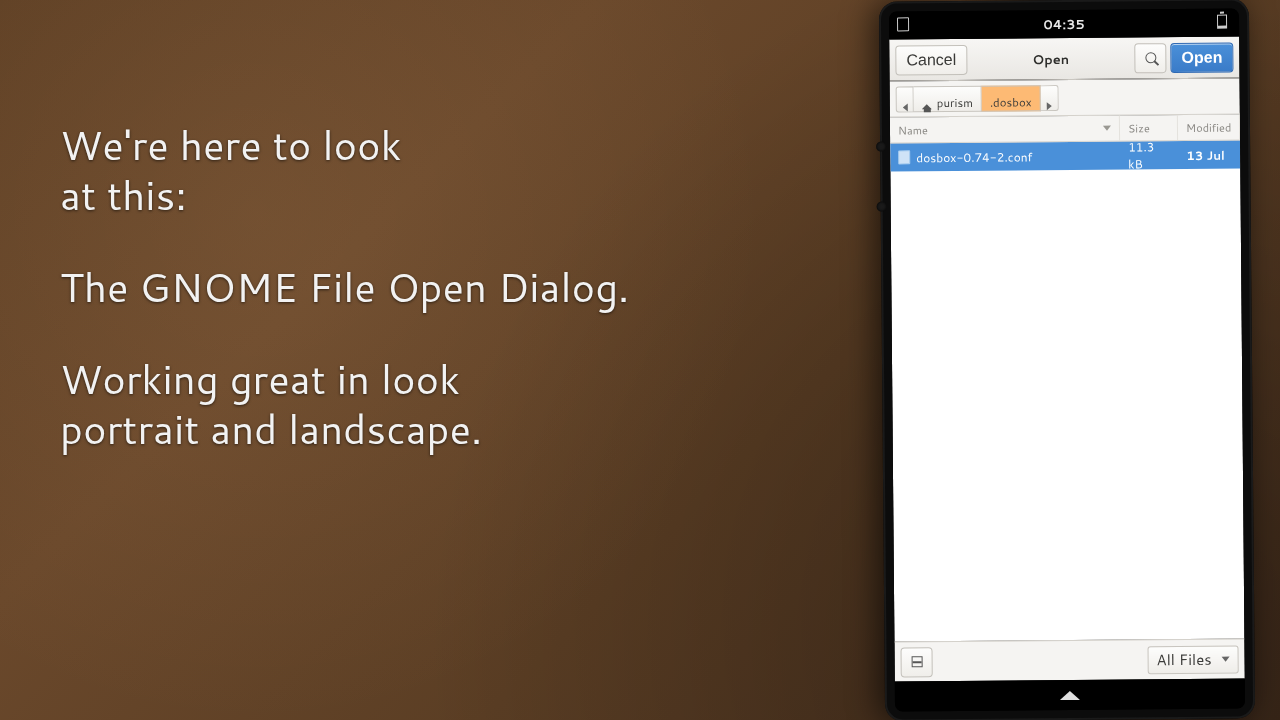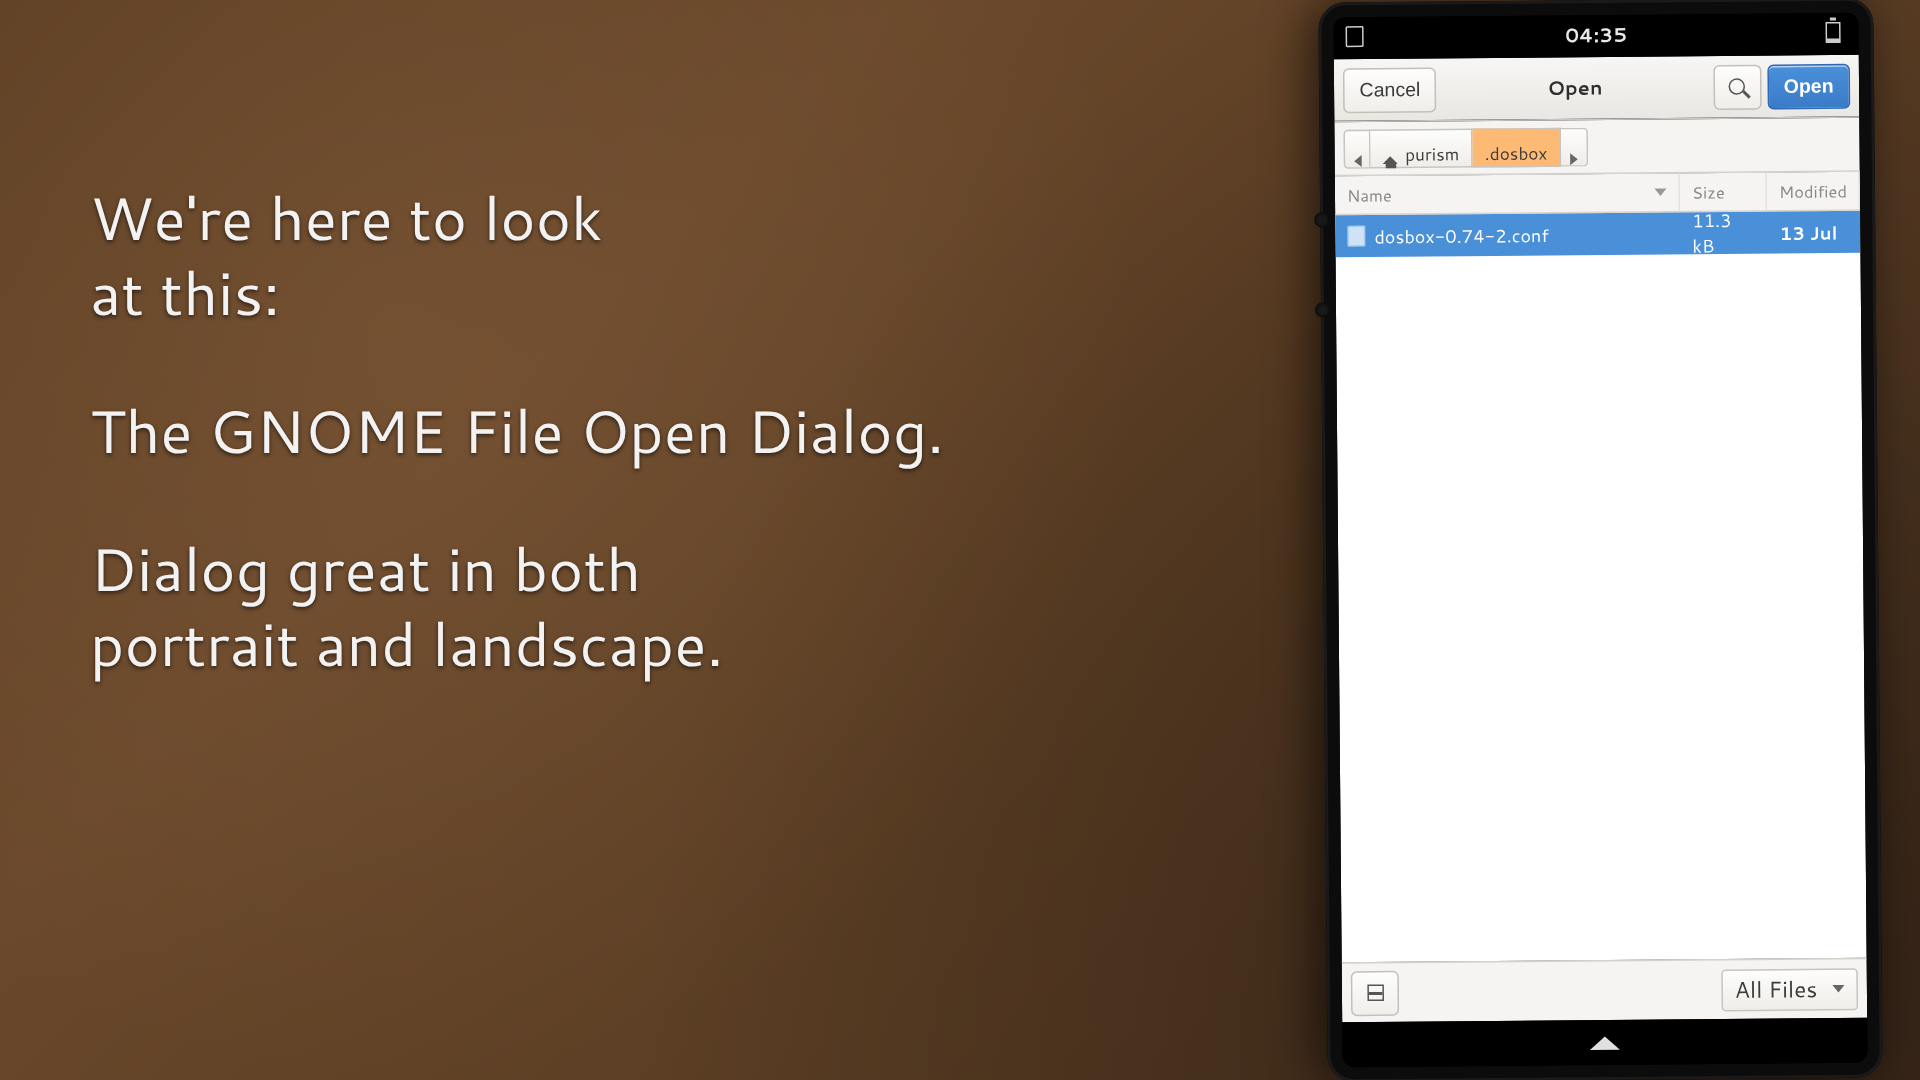--- a/index.html
+++ b/index.html
@@ -80,21 +80,21 @@
     padding: 0 6px;
     gap: 4px;
   }
   .btn {
     height: 30px;
     padding: 0 10px;
     border: 1px solid #c3c0ba;
     border-radius: 4px;
     background: linear-gradient(#fdfdfc, #f0eeea);
     color: #3a3a38;
-    font-size: 13px;
+    font-size: 16px;
     display: inline-flex;
     align-items: center;
     justify-content: center;
     cursor: pointer;
     box-shadow: 0 1px 0 rgba(255,255,255,0.6) inset;
   }
   .btn.icon { width: 32px; padding: 0; }
   .btn.suggested {
     background: linear-gradient(#4a90d9, #3a7bc8);
     border-color: #2f69b3;
@@ -237,21 +237,21 @@
 
 <div class="caption">
   <p>
     <span>We're here to look</span><br>
     <span>at this:</span>
   </p>
   <p>
     <span>The GNOME File Open Dialog.</span>
   </p>
   <p>
-    <span>Dialog great in both</span><br>
+    <span>Working great in look</span><br>
     <span>portrait and landscape.</span>
   </p>
 </div>
 
 <div class="phone">
   <div class="board-dot" style="left:-4px;top:140px"></div>
   <div class="board-dot" style="left:-4px;top:200px"></div>
   <div class="screen">
 
     <div class="statusbar">

